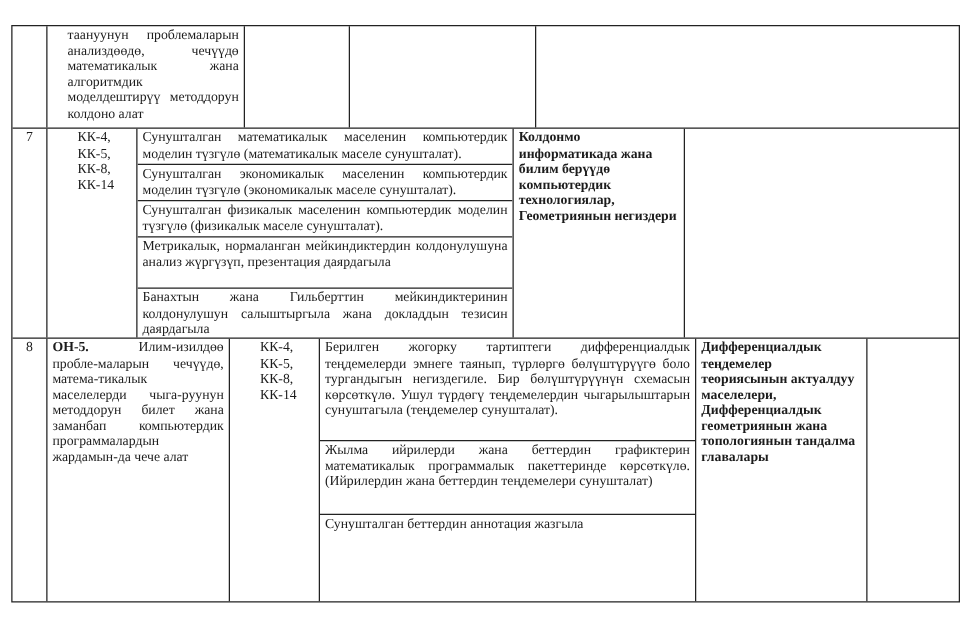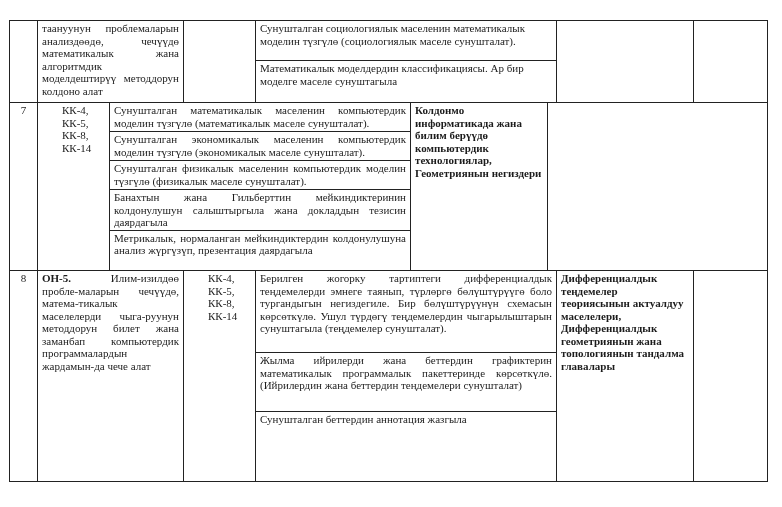--- a/index.html
+++ b/index.html
@@ -27,21 +27,21 @@
     flex-direction: column;
     background: #ffffff;
   }
   .row {
     display: flex;
     box-sizing: border-box;
     border-bottom: 1px solid #222222;
     flex: 0 0 auto;
   }
   .row:last-child { border-bottom: none; flex: 1 1 auto; }
-  .row-0 { height: 82px; }
+  .row-0 { height: 82px; gap: 12px; }
   .row-1 { height: 168px; }
 
   .cell {
     box-sizing: border-box;
     border-right: 1px solid #222222;
     overflow: hidden;
     padding: 1px 4px;
     flex: 0 0 auto;
   }
   .cell:last-child { border-right: none; }
@@ -78,42 +78,38 @@
 
 <div class="sheet">
   <div class="tbl">
 
     <div class="row row-0">
       <div class="cell c-num"></div>
       <div class="cell c-out just">
         <span>таануунун проблемаларын анализдөөдө, чечүүдө математикалык жана алгоритмдик моделдештирүү методдорун колдоно алат</span>
       </div>
       <div class="cell c-codes"></div>
-      <div class="cell c-tasks">
-        <div class="subcell s40">Сунушталган социологиялык маселенин математикалык моделин түзгүлө (социологиялык маселе сунушталат).</div>
-        <div class="subcell">Математикалык моделдердин классификациясы. Ар бир моделге маселе сунуштагыла</div>
-      </div>
       <div class="cell c-topics"></div>
       <div class="cell c-empty"></div>
     </div>
 
     <div class="row row-1">
       <div class="cell c-num">7</div>
       <div class="cell c-codes">
         <div class="code-line">КК-4,</div>
         <div class="code-line">КК-5,</div>
         <div class="code-line">КК-8,</div>
         <div class="code-line">КК-14</div>
       </div>
       <div class="cell c-tasks">
         <div class="subcell s29 just">Сунушталган математикалык маселенин компьютердик моделин түзгүлө (математикалык маселе сунушталат).</div>
         <div class="subcell s29 just">Сунушталган экономикалык маселенин компьютердик моделин түзгүлө (экономикалык маселе сунушталат).</div>
         <div class="subcell s29 just">Сунушталган физикалык маселенин компьютердик моделин түзгүлө (физикалык маселе сунушталат).</div>
+        <div class="subcell s41 just">Метрикалык, нормаланган мейкиндиктердин колдонулушуна анализ жүргүзүп, презентация даярдагыла</div>
         <div class="subcell just">Банахтын жана Гильберттин мейкиндиктеринин колдонулушун салыштыргыла жана докладдын тезисин даярдагыла</div>
-        <div class="subcell s41 just">Метрикалык, нормаланган мейкиндиктердин колдонулушуна анализ жүргүзүп, презентация даярдагыла</div>
       </div>
       <div class="cell c-topics">
         <span>Колдонмо информатикада жана билим берүүдө компьютердик технологиялар, Геометриянын негиздери</span>
       </div>
       <div class="cell c-empty"></div>
     </div>
 
     <div class="row">
       <div class="cell c-num">8</div>
       <div class="cell c-out">

